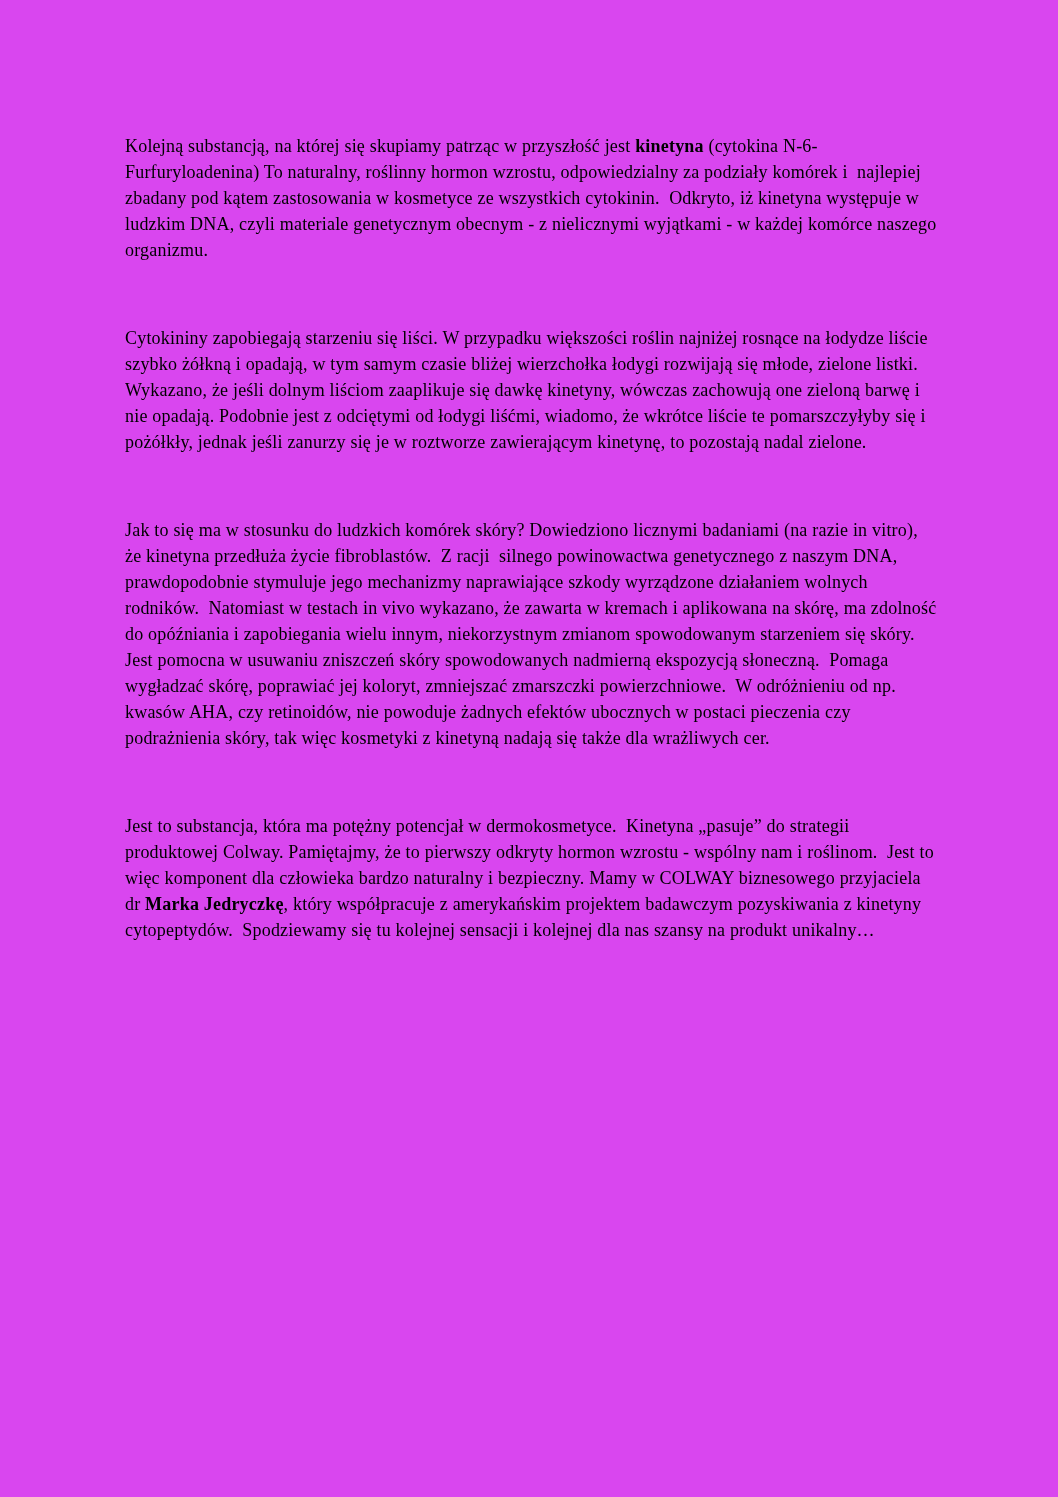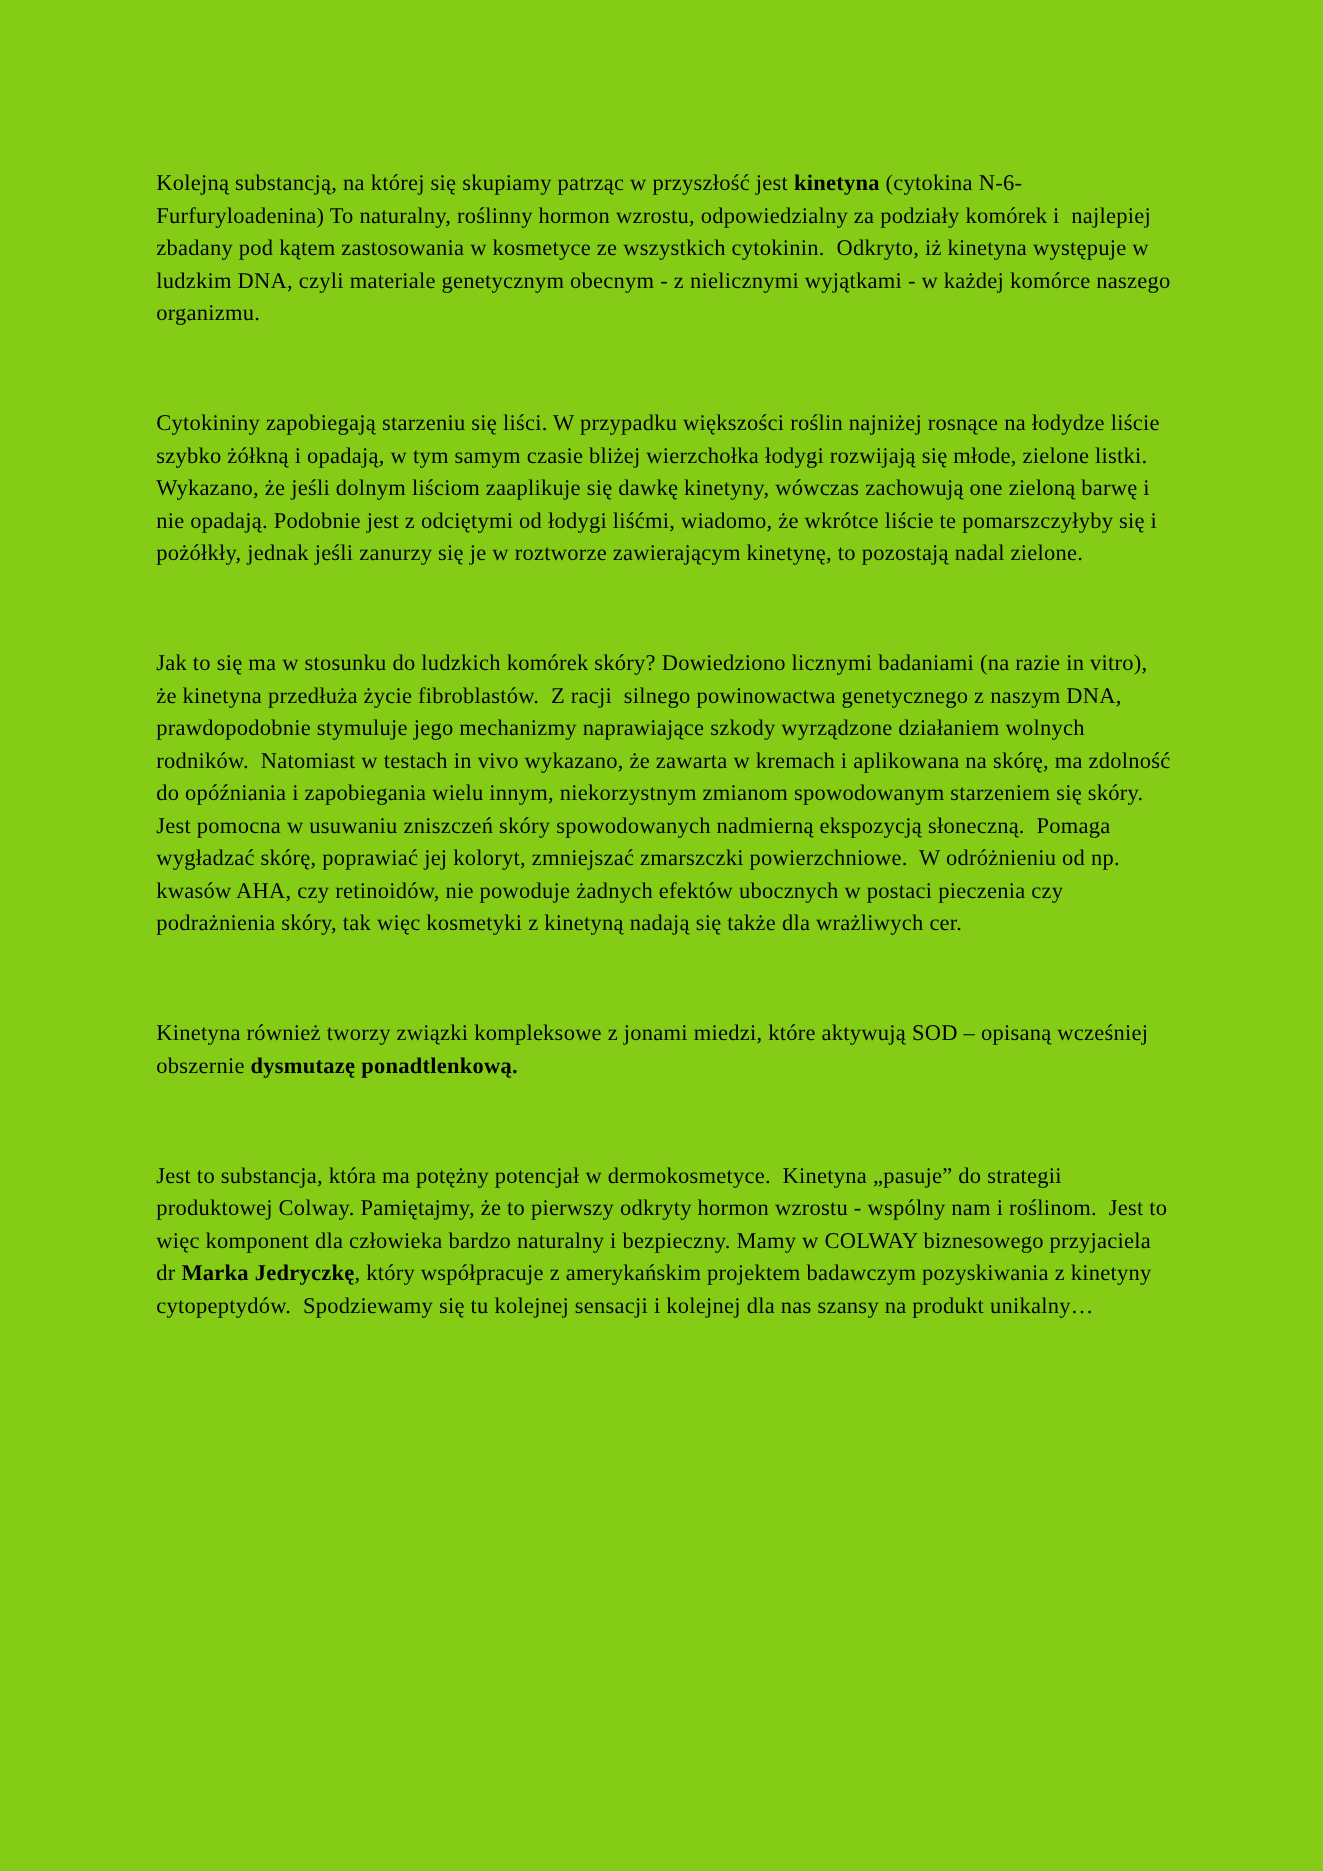--- a/index.html
+++ b/index.html
@@ -4,21 +4,21 @@
 <style>
   html, body {
     margin: 0;
     padding: 0;
     background: #ffffff;
   }
   .page {
     position: relative;
     width: 1058px;
     height: 1497px;
-    background: #84cc16;
+    background: #d946ef;
     overflow: hidden;
   }
   .content {
     position: absolute;
     left: 125px;
     top: 133px;
     width: 812px;
     color: #000000;
     font-family: "Liberation Serif", "DejaVu Serif", serif;
     font-size: 18px;
@@ -37,17 +37,16 @@
 </style>
 </head>
 <body>
 
 <div class="page">
   <div class="content">
     <div>
         <p class="doc-paragraph"><span class="seg-normal">Kolejną substancją, na której się skupiamy patrząc w przyszłość jest </span><span class="seg-bold">kinetyna</span><span class="seg-normal"> (cytokina N-6-Furfuryloadenina) To naturalny, roślinny hormon wzrostu, odpowiedzialny za podziały komórek i  najlepiej zbadany pod kątem zastosowania w kosmetyce ze wszystkich cytokinin.  Odkryto, iż kinetyna występuje w ludzkim DNA, czyli materiale genetycznym obecnym - z nielicznymi wyjątkami - w każdej komórce naszego organizmu.</span></p>
         <p class="doc-paragraph"><span class="seg-normal">Cytokininy zapobiegają starzeniu się liści. W przypadku większości roślin najniżej rosnące na łodydze liście szybko żółkną i opadają, w tym samym czasie bliżej wierzchołka łodygi rozwijają się młode, zielone listki. Wykazano, że jeśli dolnym liściom zaaplikuje się dawkę kinetyny, wówczas zachowują one zieloną barwę i nie opadają. Podobnie jest z odciętymi od łodygi liśćmi, wiadomo, że wkrótce liście te pomarszczyłyby się i pożółkły, jednak jeśli zanurzy się je w roztworze zawierającym kinetynę, to pozostają nadal zielone.</span></p>
         <p class="doc-paragraph"><span class="seg-normal">Jak to się ma w stosunku do ludzkich komórek skóry? Dowiedziono licznymi badaniami (na razie </span><span class="seg-italic">in vitro</span><span class="seg-normal">), że kinetyna przedłuża życie fibroblastów.  Z racji  silnego powinowactwa genetycznego z naszym DNA, prawdopodobnie stymuluje jego mechanizmy naprawiające szkody wyrządzone działaniem wolnych rodników.  Natomiast w testach </span><span class="seg-italic">in vivo</span><span class="seg-normal"> wykazano, że zawarta w kremach i aplikowana na skórę, ma zdolność do opóźniania i zapobiegania wielu innym, niekorzystnym zmianom spowodowanym starzeniem się skóry. Jest pomocna w usuwaniu zniszczeń skóry spowodowanych nadmierną ekspozycją słoneczną.  Pomaga wygładzać skórę, poprawiać jej koloryt, zmniejszać zmarszczki powierzchniowe.  W odróżnieniu od np. kwasów AHA, czy retinoidów, nie powoduje żadnych efektów ubocznych w postaci pieczenia czy podrażnienia skóry, tak więc kosmetyki z kinetyną nadają się także dla wrażliwych cer.</span></p>
-        <p class="doc-paragraph"><span class="seg-normal">Kinetyna również tworzy związki kompleksowe z jonami miedzi, które aktywują SOD – opisaną wcześniej obszernie </span><span class="seg-bold">dysmutazę ponadtlenkową.</span></p>
         <p class="doc-paragraph"><span class="seg-normal">Jest to substancja, która ma potężny potencjał w dermokosmetyce.  Kinetyna „pasuje” do strategii produktowej Colway. Pamiętajmy, że to pierwszy odkryty hormon wzrostu - wspólny nam i roślinom.  Jest to więc komponent dla człowieka bardzo naturalny i bezpieczny. Mamy w COLWAY biznesowego przyjaciela dr </span><span class="seg-bold">Marka Jedryczkę</span><span class="seg-normal">, który współpracuje z amerykańskim projektem badawczym pozyskiwania z kinetyny cytopeptydów.  Spodziewamy się tu kolejnej sensacji i kolejnej dla nas szansy na produkt unikalny…</span></p>
       </div>
   </div>
 </div>
 
 </body></html>

